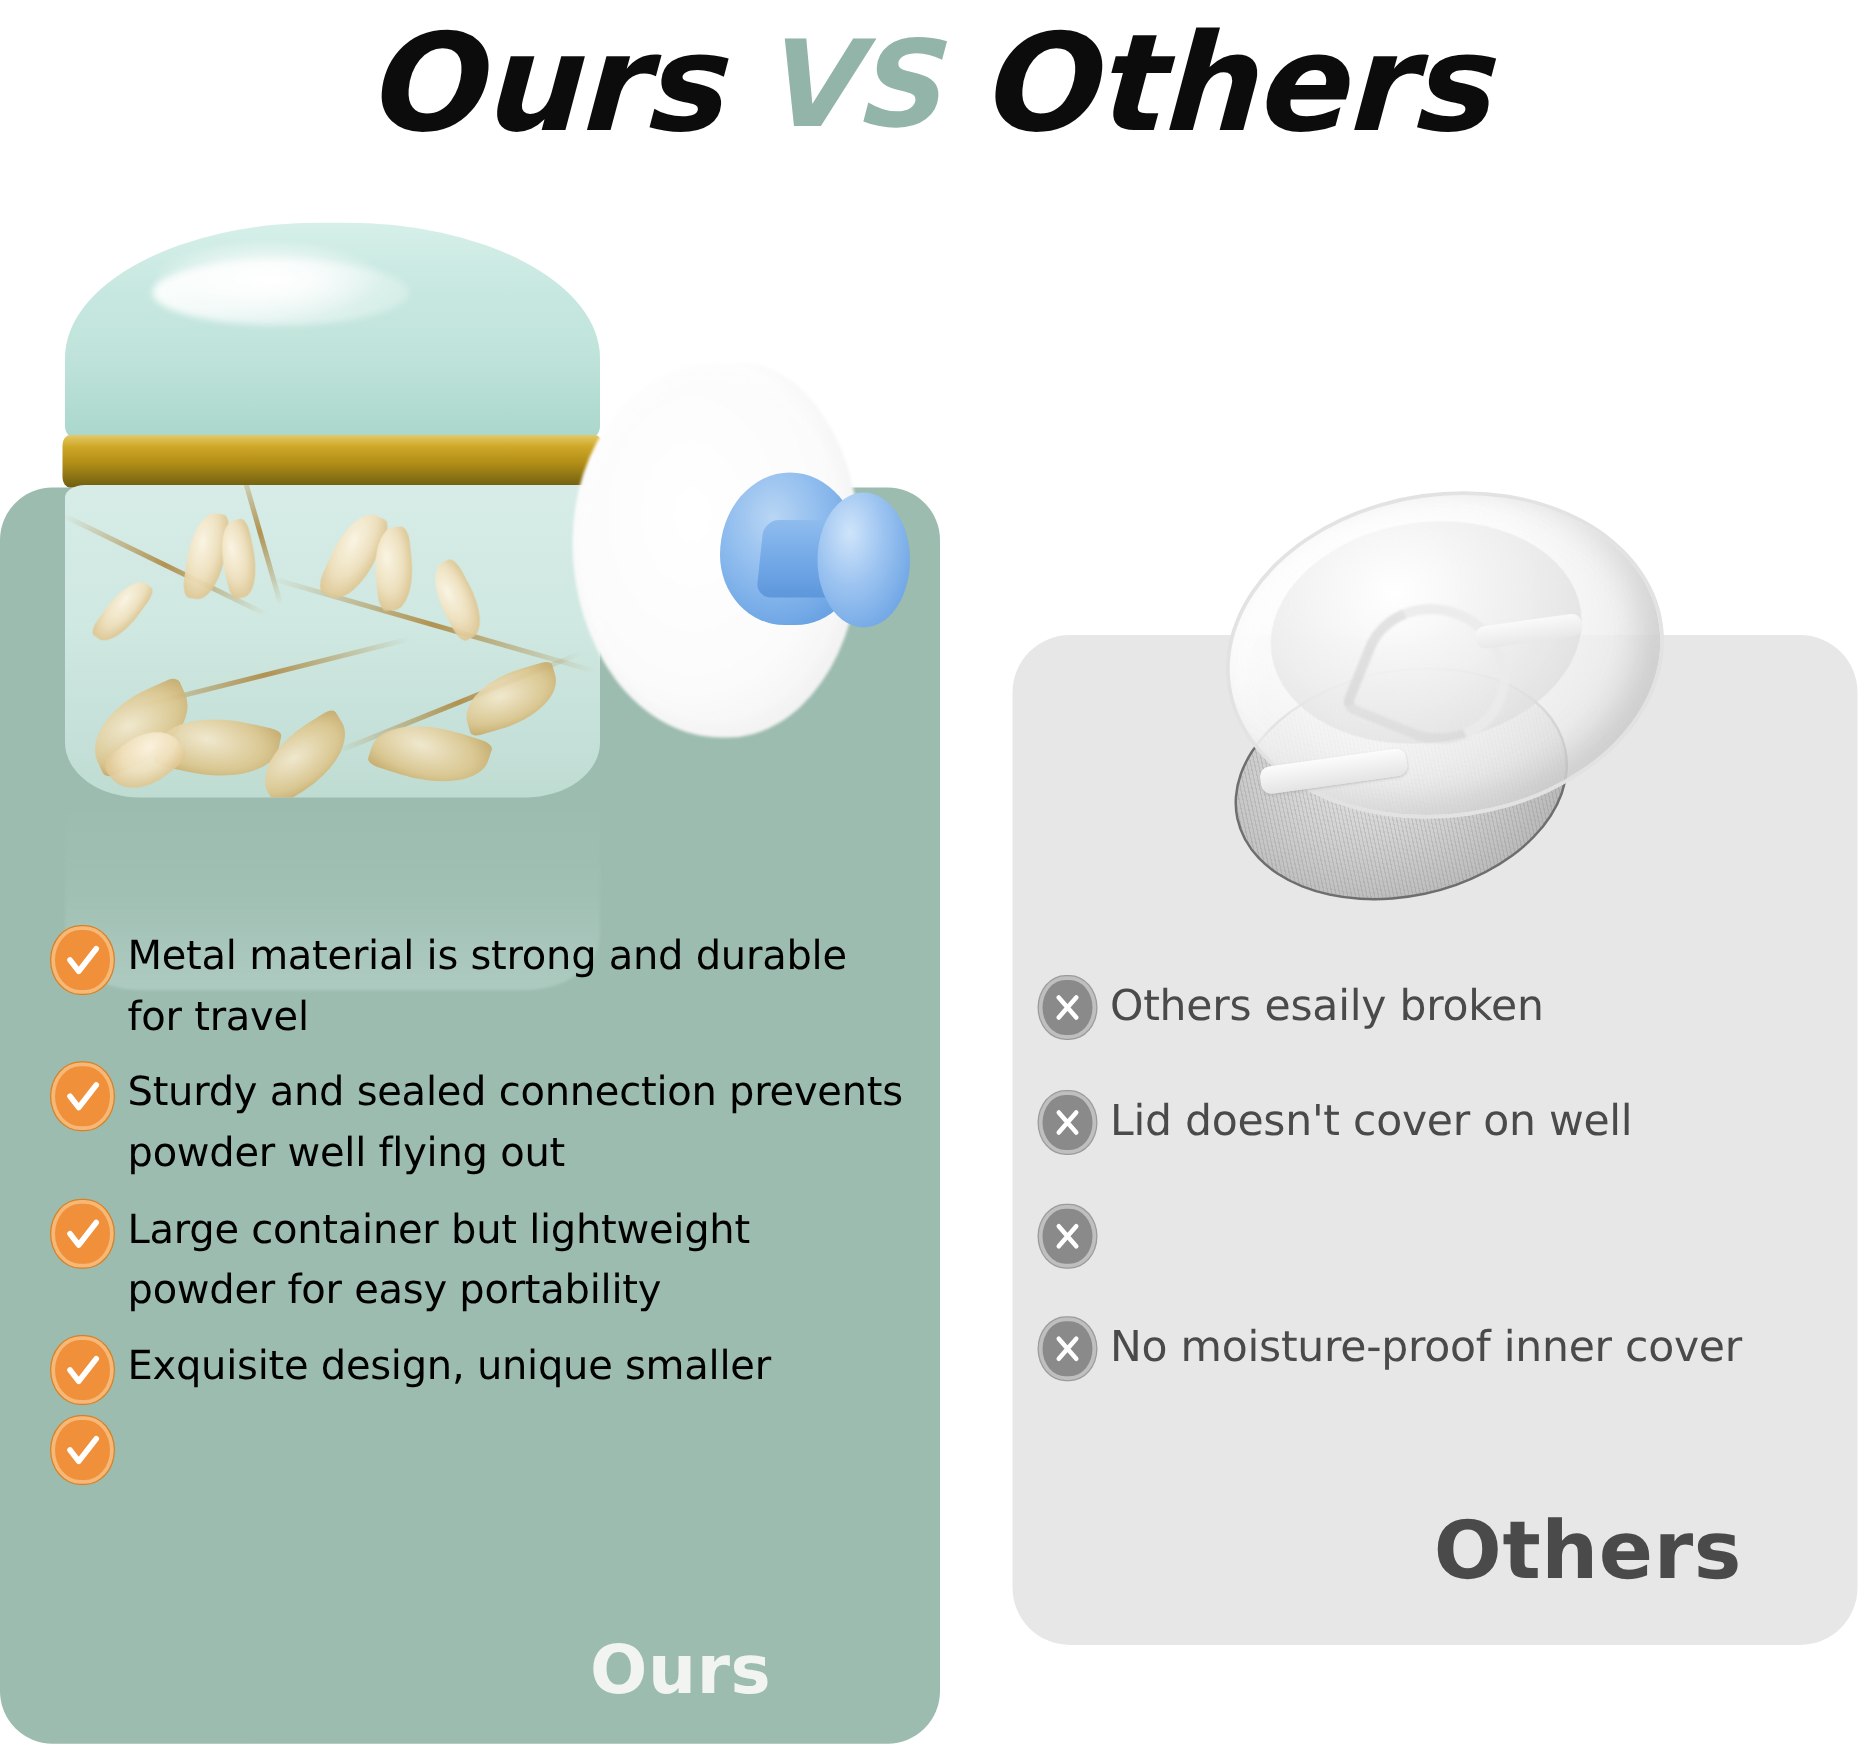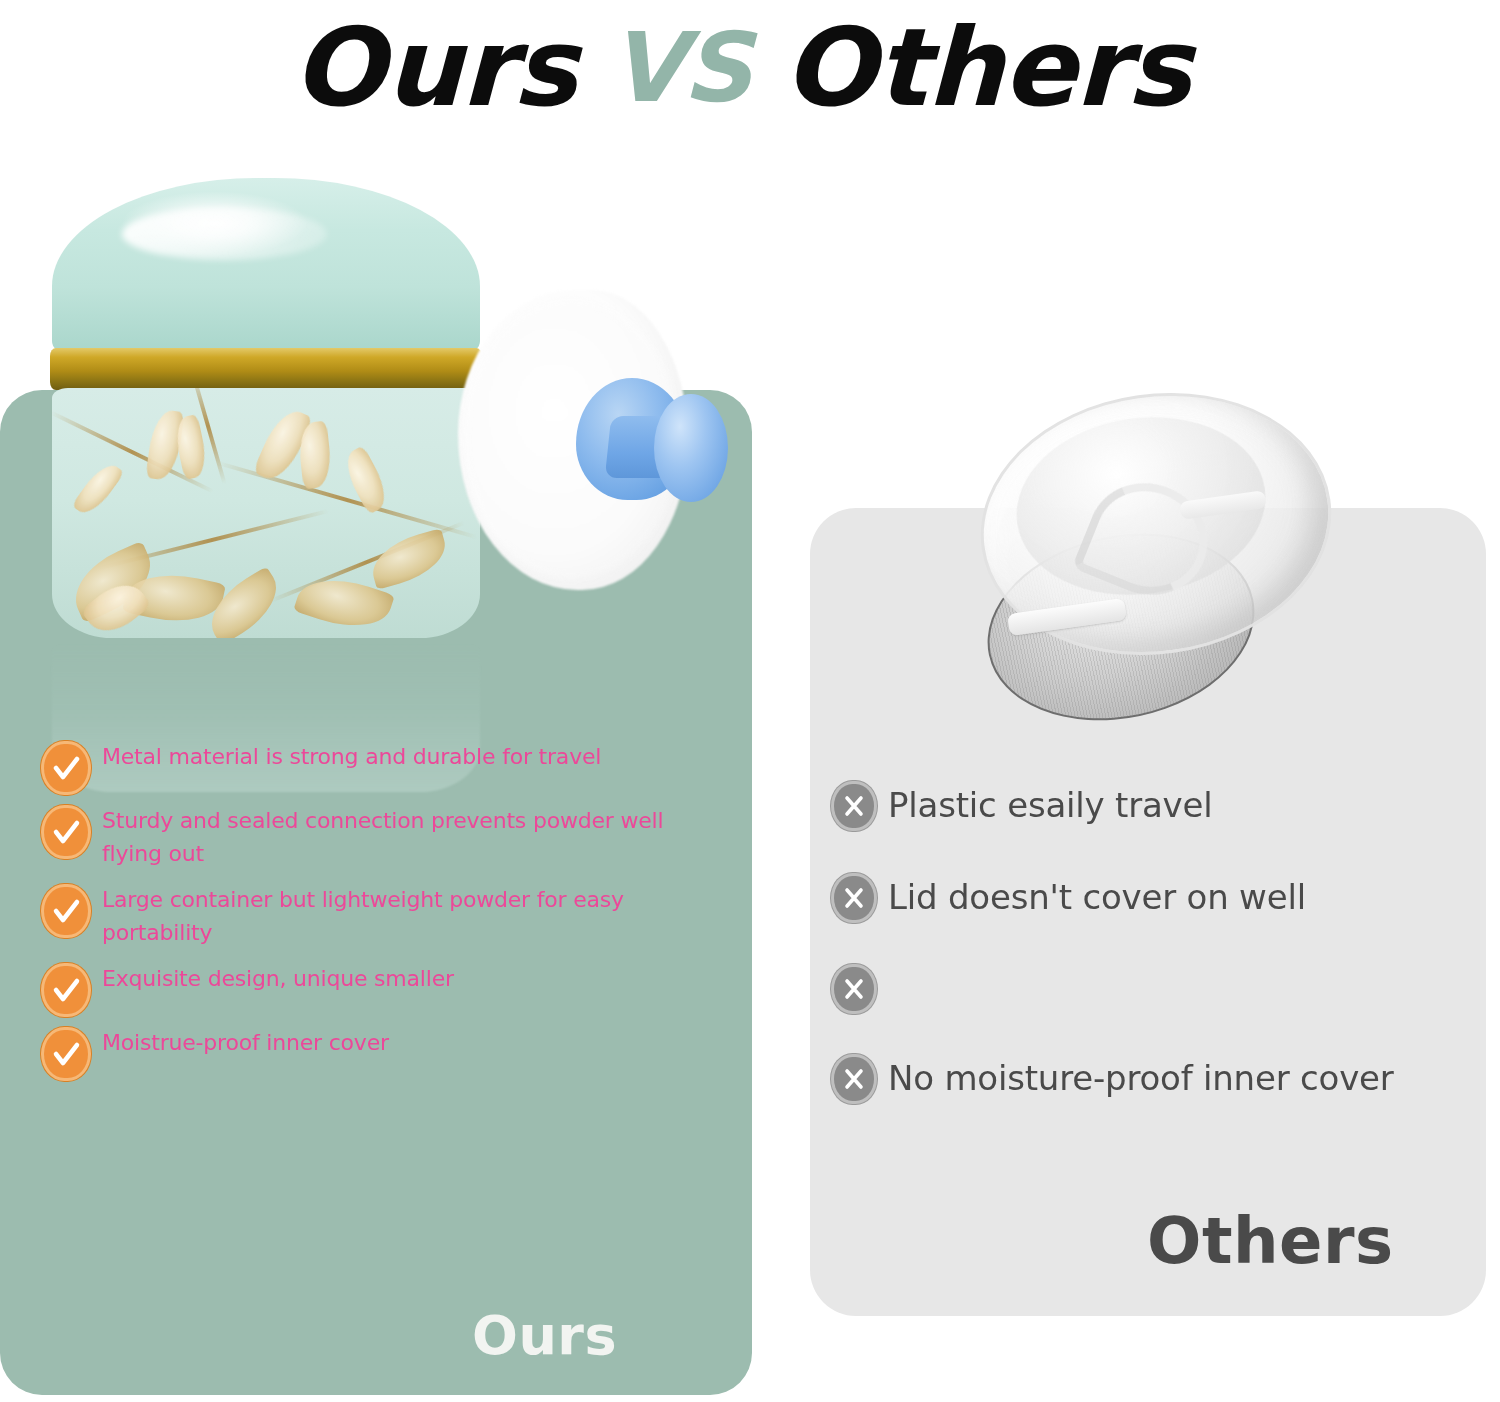--- a/index.html
+++ b/index.html
@@ -210,23 +210,23 @@
       0 0 0 4px #d98024;
   }
   .badge-no .badge-rosette{
     background:#8a8a8a;
     box-shadow:
       0 0 0 3px #bfbfbf,
       0 0 0 4px #9b9b9b;
   }
   .badge svg{ position:absolute; inset:0; width:100%; height:100%; }
   .bullet-text{
-    color:#ec4899;
+    color:#000000;
     font-family:"DejaVu Sans", sans-serif;
-    font-size:22px;
+    font-size:32px;
     line-height:1.52;
     letter-spacing:-0.2px;
     max-width:630px;
   }
   .list-others{
     position:absolute; left:834px; top:782px; width:630px;
   }
   .list-others .bullet{ margin-bottom:44px; }
   .list-others .bullet-text{
     color:#4a4a4a; font-size:34px; line-height:1.4;
@@ -340,21 +340,20 @@
     <span class="bullet-text">Exquisite design, unique smaller</span>
   </div>
 
   <div class="bullet">
     <span class="badge badge-ok">
       <span class="badge-rosette"></span>
       <svg viewBox="0 0 44 48">
           <path d="M12 24 L19 33 L33 15" fill="none" stroke="#ffffff" stroke-width="4.5" stroke-linecap="round" stroke-linejoin="round"></path>
         </svg>
     </span>
-    <span class="bullet-text">Moistrue-proof inner cover</span>
   </div>
 
 </div>
 
 <div class="label-ours">Ours</div>
 
 <div class="panel-others"></div>
 
 <div class="other-wrap">
   <div class="other-mesh"></div>
@@ -367,21 +366,21 @@
 
 <div class="list-others">
 
   <div class="bullet">
     <span class="badge badge-no">
       <span class="badge-rosette"></span>
       <svg viewBox="0 0 40 44">
           <path d="M13 14 L27 30 M27 14 L13 30" fill="none" stroke="#ffffff" stroke-width="3.6" stroke-linecap="round"></path>
         </svg>
     </span>
-    <span class="bullet-text">Plastic esaily travel</span>
+    <span class="bullet-text">Others esaily broken</span>
   </div>
 
   <div class="bullet">
     <span class="badge badge-no">
       <span class="badge-rosette"></span>
       <svg viewBox="0 0 40 44">
           <path d="M13 14 L27 30 M27 14 L13 30" fill="none" stroke="#ffffff" stroke-width="3.6" stroke-linecap="round"></path>
         </svg>
     </span>
     <span class="bullet-text">Lid doesn't cover on well</span>

